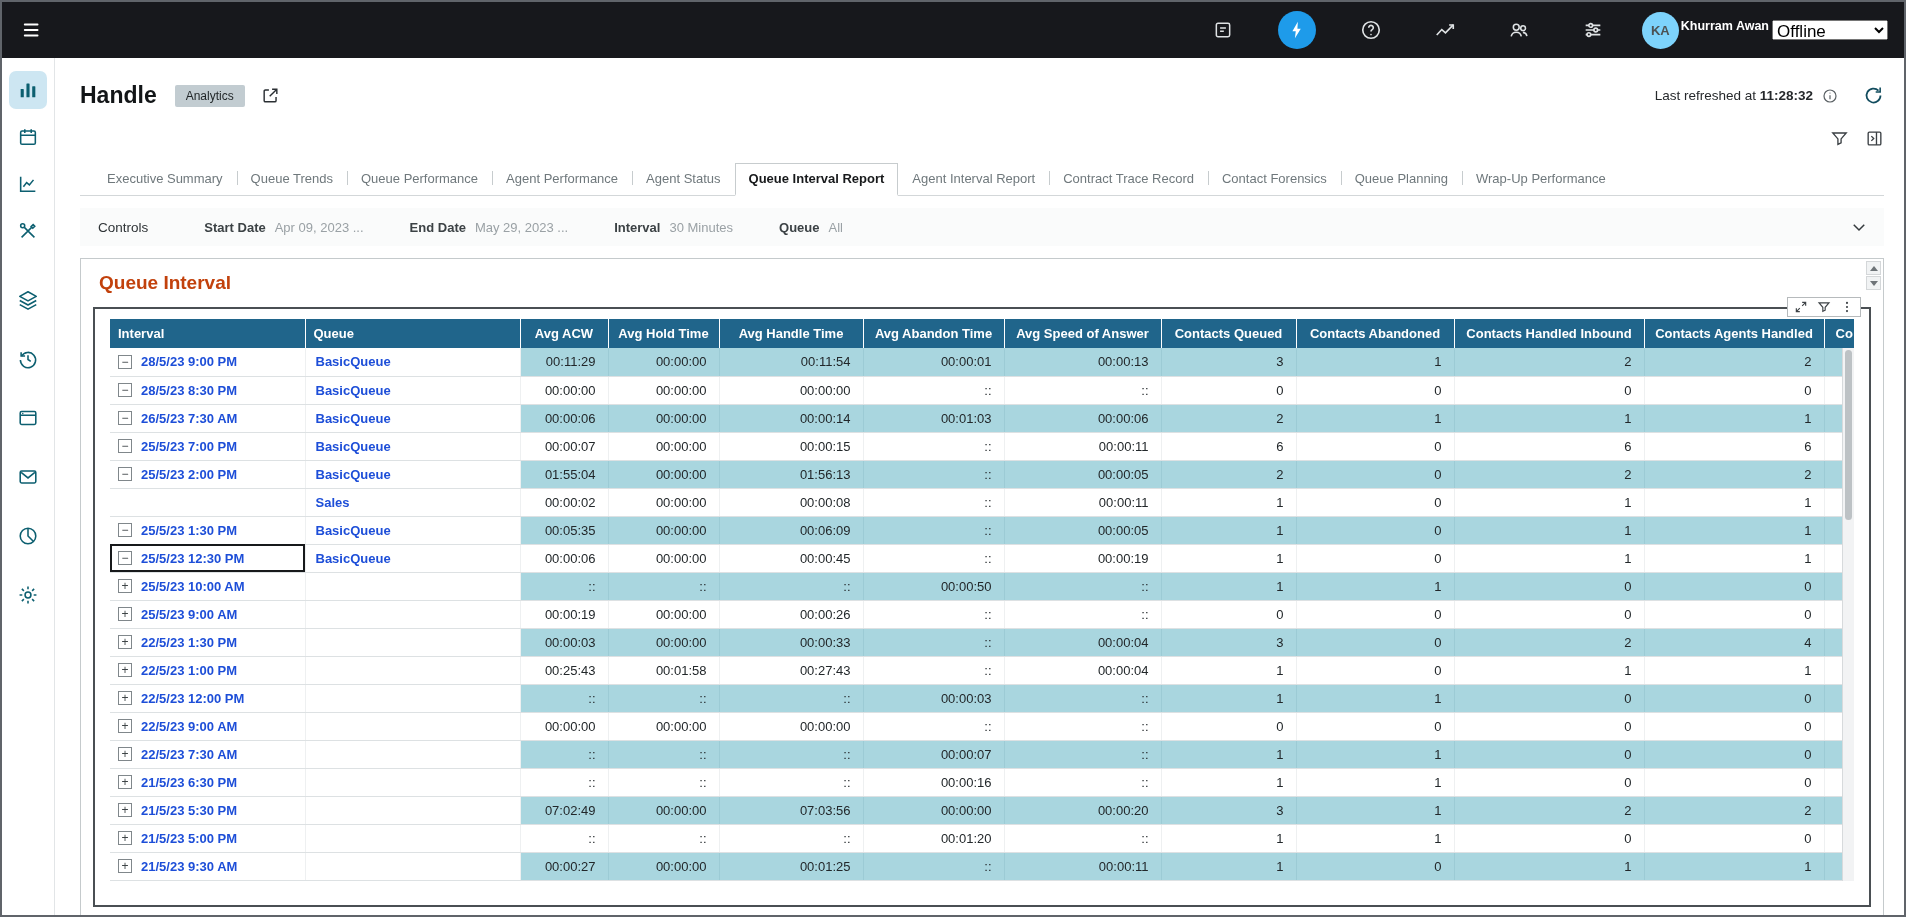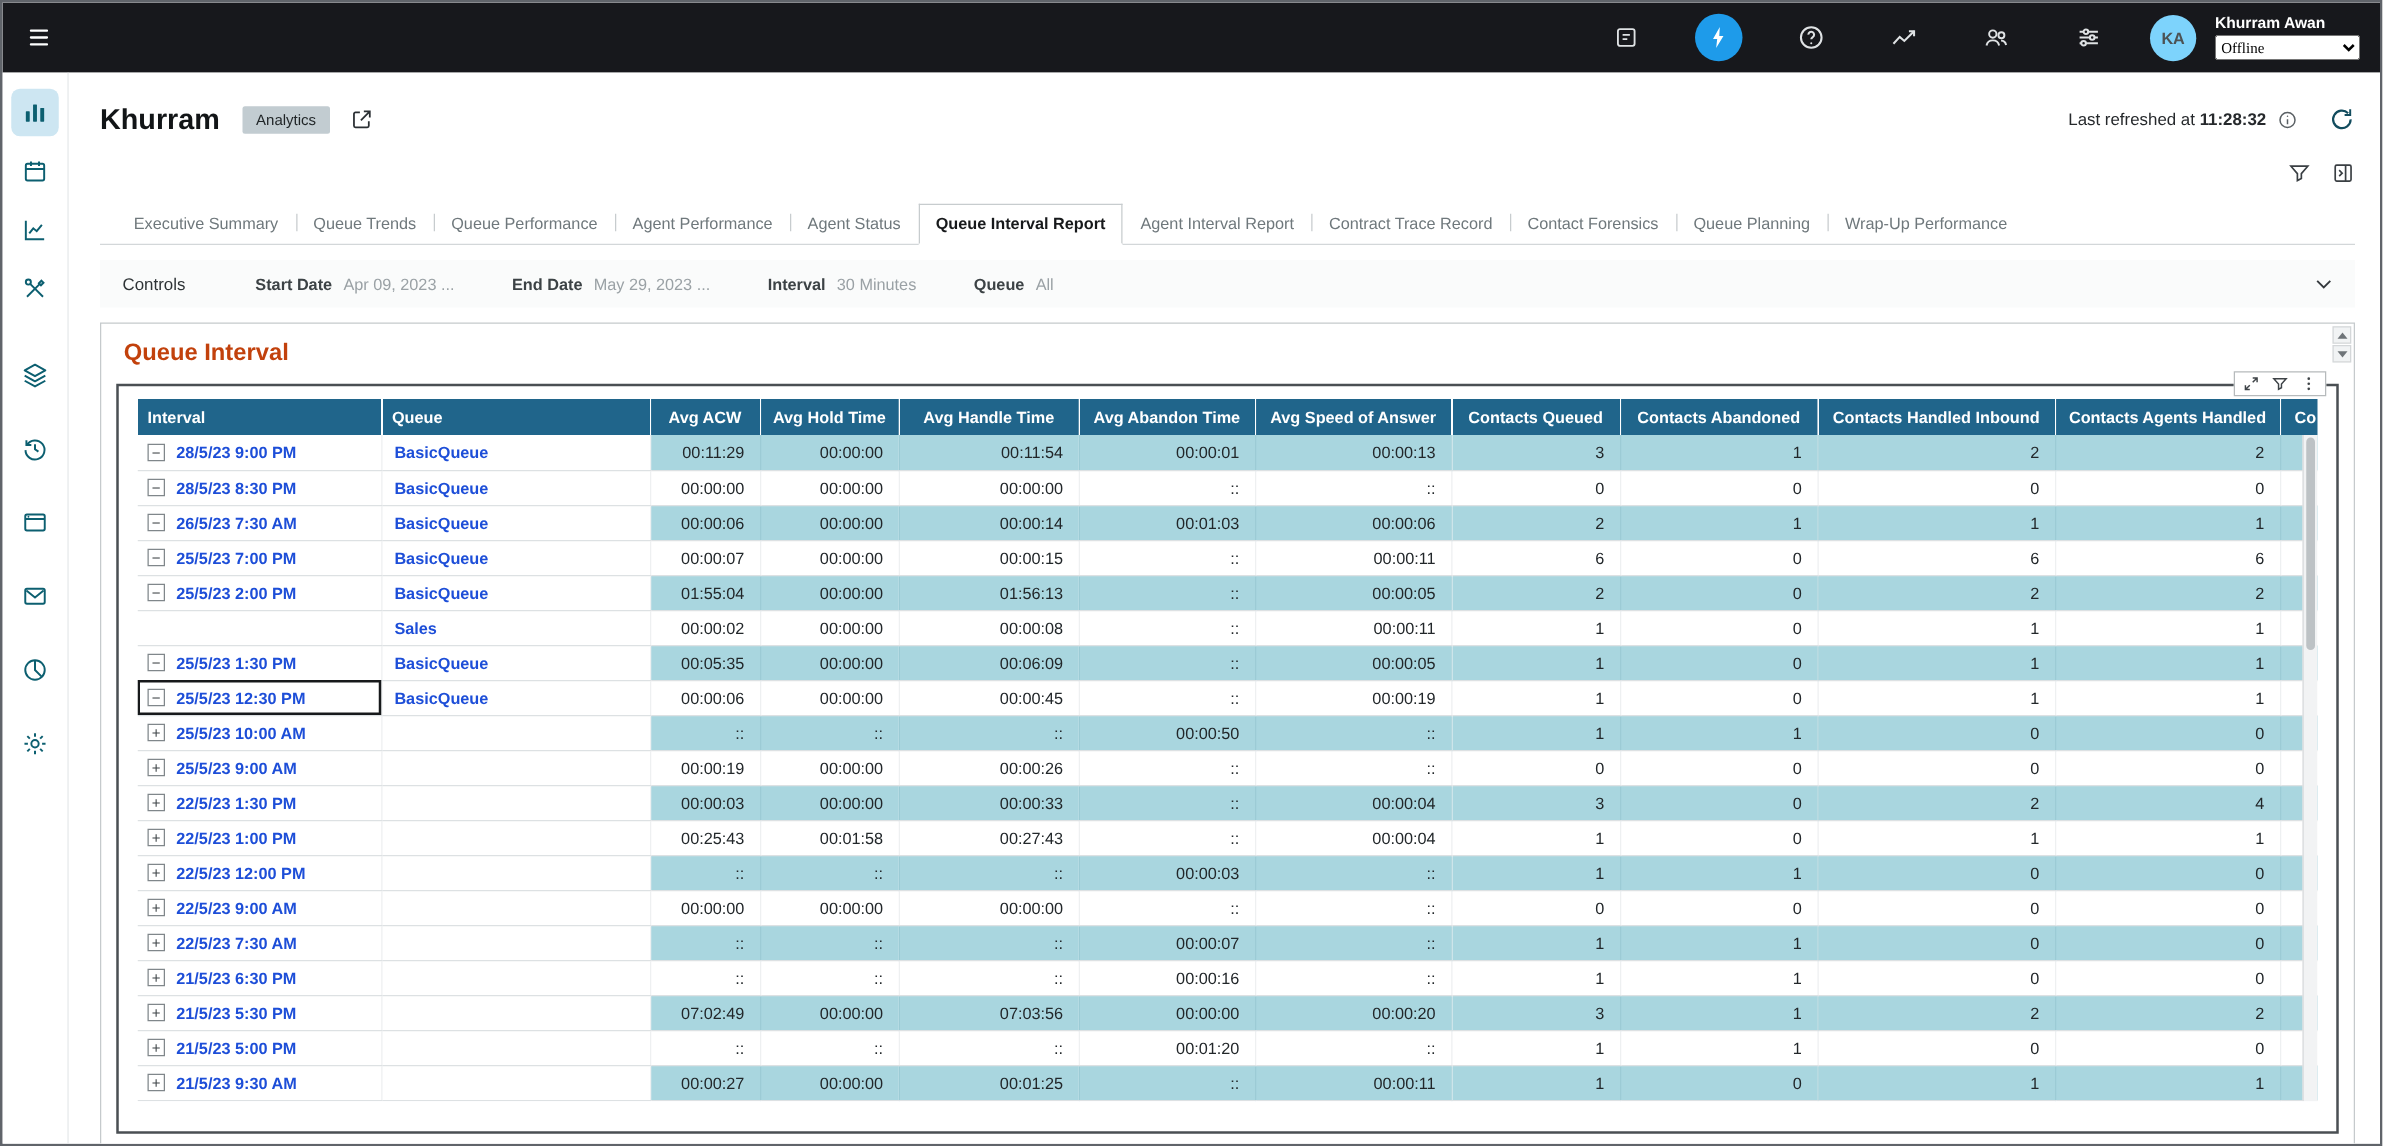--- a/index.html
+++ b/index.html
@@ -8,23 +8,23 @@
   .page { width:1906px; height:917px; background:#fff; border:2px solid #60646a; display:flex; flex-direction:column; overflow:hidden; }
 
   
   .topbar { height:56px; background:#17181c; display:flex; align-items:center; padding:0 16px; flex:0 0 auto; }
   .hamburger-btn { width:30px; height:30px; display:flex; align-items:center; justify-content:center; cursor:pointer; }
   .topbar-spacer { flex:1; }
   .tb-group { display:flex; align-items:center; gap:36px; margin-right:30px; }
   .tb-btn { width:38px; height:38px; display:flex; align-items:center; justify-content:center; color:#dfe2e4; border-radius:50%; cursor:pointer; }
   .tb-btn.active { background:#1e9bea; color:#fff; }
   .avatar { width:37px; height:37px; border-radius:50%; background:#7dd3fc; color:#4c5254; font-size:13px; font-weight:700; display:flex; align-items:center; justify-content:center; flex:0 0 auto; }
-  .user-block { margin-left:15px; display:flex; flex-direction:column; gap:3px;justify-content:center; }
+  .user-block { margin-left:2px; display:flex; flex-direction:row; gap:3px;justify-content:center; }
   .user-name { color:#fff; font-size:12.5px; font-weight:700; line-height:1; }
-  .status-select { width:116px; height:20px; font-size:12px; font-family:Liberation Serif, serif; }
+  .status-select { width:116px; height:20px; font-size:17px; font-family:Liberation Sans, sans-serif; }
 
   
   .app-body { flex:1; display:flex; min-height:0; overflow:hidden; }
   .sidebar { width:53px; background:#fff; border-right:1px solid #e2e5e7; display:flex; flex-direction:column; align-items:center; padding-top:13px; flex:0 0 auto; }
   .side-item { width:38px; height:38px; border-radius:7px; display:flex; align-items:center; justify-content:center; margin-bottom:9px; cursor:pointer; color:#0c5f70; }
   .side-item.active { background:#cde6f2; }
   .side-item.gap { margin-top:22px; }
   .side-item:nth-child(n+5) { margin-bottom:21px; }
 
   .main { flex:1; padding:0 20px 0 25px; overflow:hidden; background:#fff; }
@@ -255,21 +255,21 @@
               <circle cx="12" cy="12" r="3.2"></circle>
               <path d="M12 2.8v3M12 18.2v3M2.8 12h3M18.2 12h3M5.3 5.3l2.2 2.2M16.5 16.5l2.2 2.2M18.7 5.3l-2.2 2.2M7.5 16.5l-2.2 2.2"></path>
             </svg>
           </span>
         </div>
       </nav>
 
     <main class="main">
 
       <div class="page-header">
-        <h1 class="page-title">Khurram</h1>
+        <h1 class="page-title">Handle</h1>
         <span class="badge">Analytics</span>
         <span class="icon ext-btn">
           <svg width="19" height="19" viewBox="0 0 24 24" fill="none" stroke="currentColor" stroke-width="1.8">
               <path d="M10 5H5.5A1.5 1.5 0 0 0 4 6.5v12A1.5 1.5 0 0 0 5.5 20h12a1.5 1.5 0 0 0 1.5-1.5V14"></path>
               <path d="M14 4h6v6M20 4l-9 9"></path>
             </svg>
         </span>
         <div class="refresh-area">
           <span class="refresh-text"><span>Last refreshed at</span>&nbsp;<b>11:28:32</b></span>
           <span class="icon info-btn">

